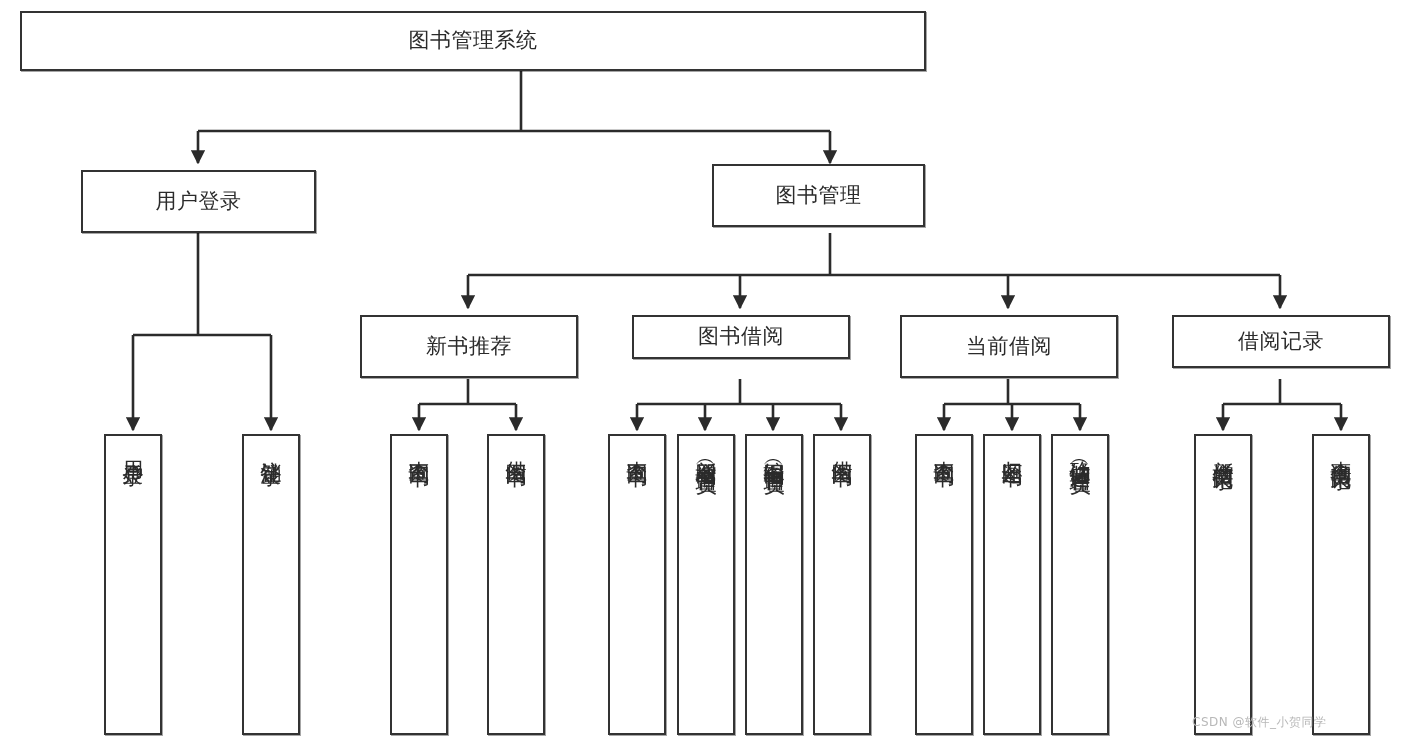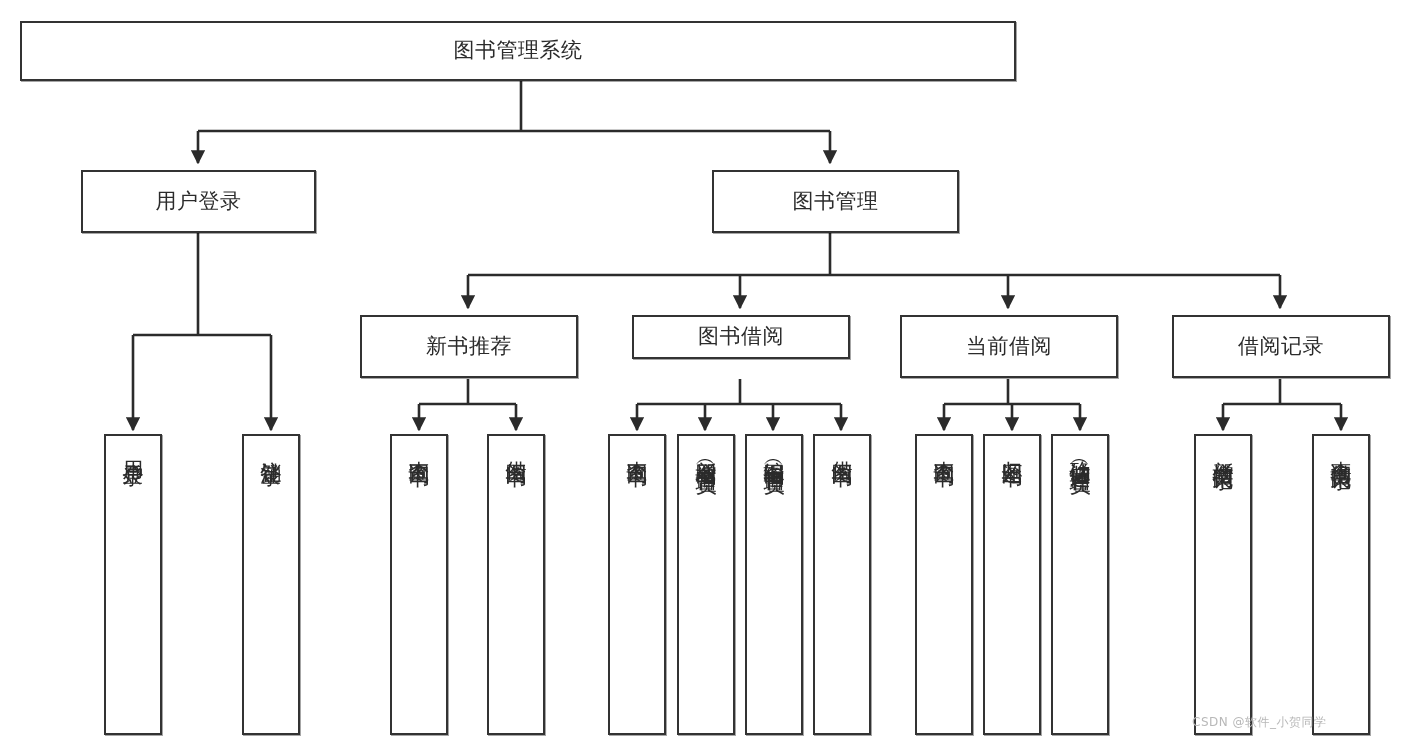--- a/index.html
+++ b/index.html
@@ -121,41 +121,41 @@
       <path d="M 1012 404 L 1012 430" marker-end="url(#arrow)"></path>
       <path d="M 1080 404 L 1080 430" marker-end="url(#arrow)"></path>
 
       <path d="M 1280 379 L 1280 404"></path>
       <path d="M 1223 404 L 1341 404"></path>
       <path d="M 1223 404 L 1223 430" marker-end="url(#arrow)"></path>
       <path d="M 1341 404 L 1341 430" marker-end="url(#arrow)"></path>
     </g>
   </svg>
 
-  <div class="node root horiz" style="left:20px; top:21px; width:996px; height:60px;">
+  <div class="node root horiz" style="left:20px; top:11px; width:906px; height:60px;">
     <span class="label">图书管理系统</span>
   </div>
 
   <div class="node horiz" style="left:81px; top:170px; width:235px; height:63px;">
     <span class="label">用户登录</span>
   </div>
-  <div class="node horiz" style="left:712px; top:170px; width:247px; height:63px;">
+  <div class="node horiz" style="left:712px; top:164px; width:213px; height:63px;">
     <span class="label">图书管理</span>
   </div>
 
   <div class="node horiz" style="left:360px; top:315px; width:218px; height:63px;justify-content:center;">
     <span class="label">新书推荐</span>
   </div>
   <div class="node horiz" style="left:632px; top:315px; width:218px; height:44px;">
     <span class="label">图书借阅</span>
   </div>
   <div class="node horiz" style="left:900px; top:315px; width:218px; height:63px;">
     <span class="label">当前借阅</span>
   </div>
-  <div class="node horiz" style="left:1172px; top:315px; width:218px; height:63px;">
+  <div class="node horiz" style="left:1172px; top:315px; width:218px; height:53px;">
     <span class="label">借阅记录</span>
   </div>
 
   <div class="node leaf" style="left:104px; top:434px; width:58px; height:301px;">
     <span class="label">用户登录</span>
   </div>
   <div class="node leaf" style="left:242px; top:434px; width:58px; height:301px;">
     <span class="label">注销登录</span>
   </div>
 

